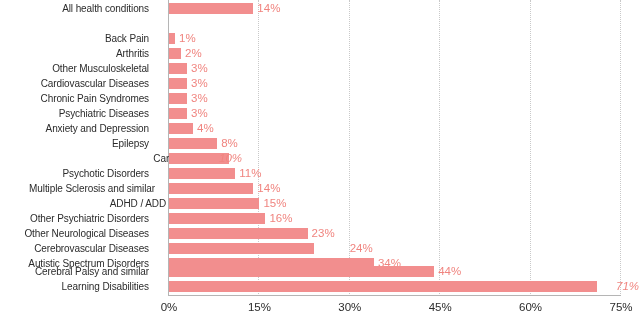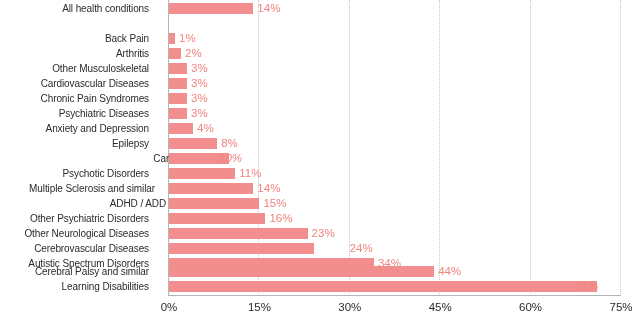--- a/index.html
+++ b/index.html
@@ -223,21 +223,21 @@
         <div class="bar-value" style="left: 377.907px; color: rgb(240, 132, 127);">34%</div>
       </div>
       <div class="row" style="top: 264px;">
         <div class="row-label">Cerebral Palsy and similar</div>
         <div class="bar" title="Cerebral Palsy and similar 44%" style="width: 265.173px; background: rgb(242, 142, 142);"></div>
         <div class="bar-value" style="left: 438.173px; color: rgb(240, 132, 127);">44%</div>
       </div>
       <div class="row" style="top: 279px;">
         <div class="row-label">Learning Disabilities</div>
         <div class="bar" title="Learning Disabilities 71%" style="width: 427.893px; background: rgb(242, 142, 142);"></div>
-        <div class="bar-value" style="left: 575px; color: rgb(240, 132, 127);">71%</div>
+        <div class="bar-value" style="left: 616px; color: rgb(240, 132, 127); font-style: italic;">71%</div>
       </div>
     </div>
 
   <div class="x-ticks">
       <div class="x-tick" style="left: 169px;">0%</div>
       <div class="x-tick" style="left: 259.4px;">15%</div>
       <div class="x-tick" style="left: 349.8px;">30%</div>
       <div class="x-tick" style="left: 440.2px;">45%</div>
       <div class="x-tick" style="left: 530.6px;">60%</div>
       <div class="x-tick" style="left: 621px;">75%</div>

